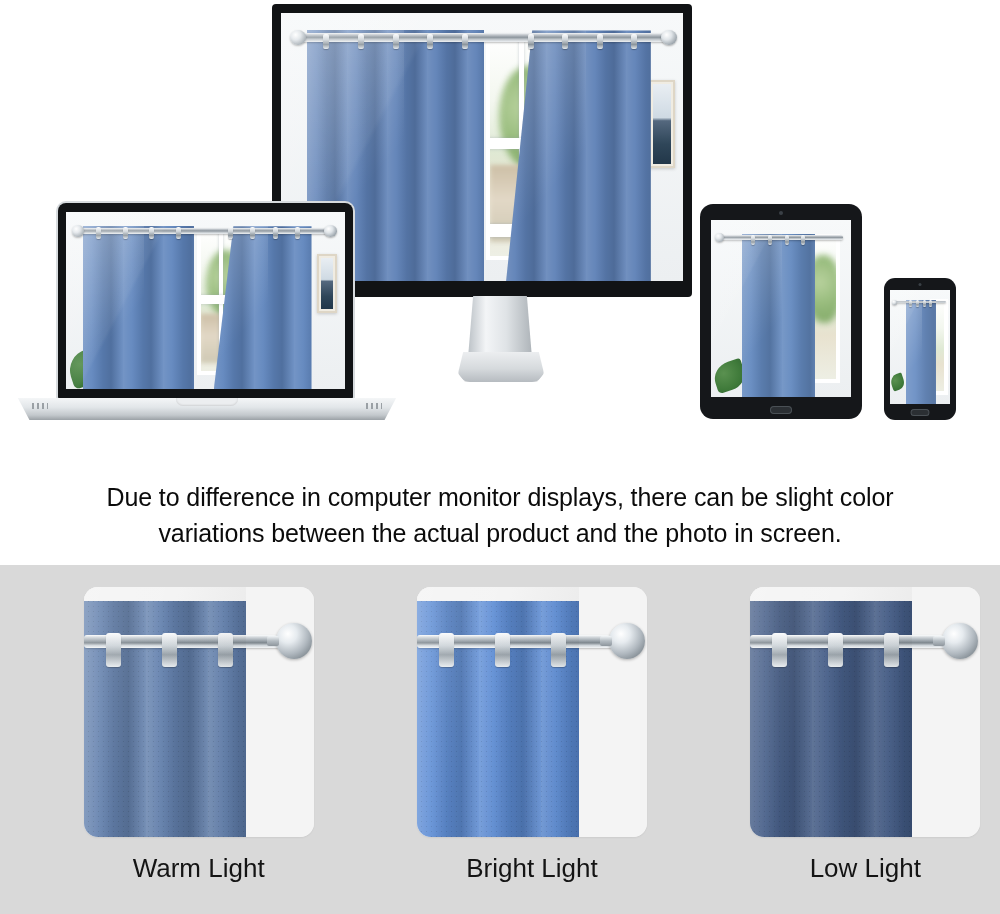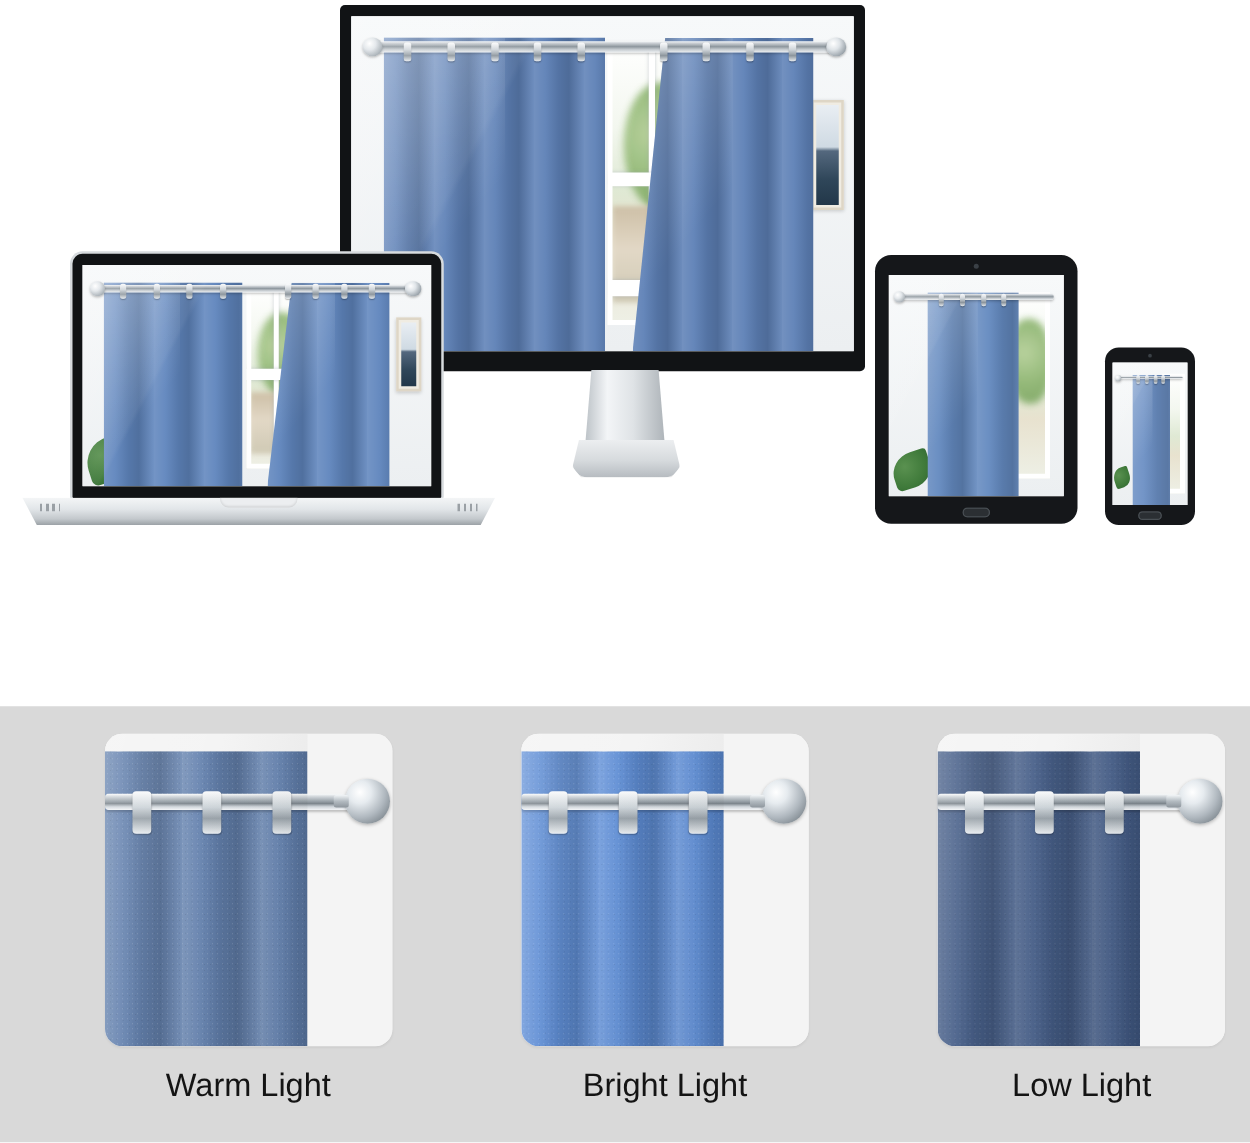--- a/index.html
+++ b/index.html
@@ -669,20 +669,22 @@
           <div class="glass-glare"></div>
         </div>
       </div>
       <div class="home"></div>
     </div>
   </div>
 
 </div>
 
 <div id="disclaimer">
+  <div class="line">Due to difference in computer monitor displays, there can be slight color</div>
+  <div class="line">variations  between the actual product and the photo in screen.</div>
 </div>
 
 <div id="lighting-section">
   <div id="lighting-grid">
 
     <div class="light-cell">
       <div class="light-card tint-warm">
         <div class="sample-bg"></div>
         <div class="sample-drape">
           <div class="noise"></div>

